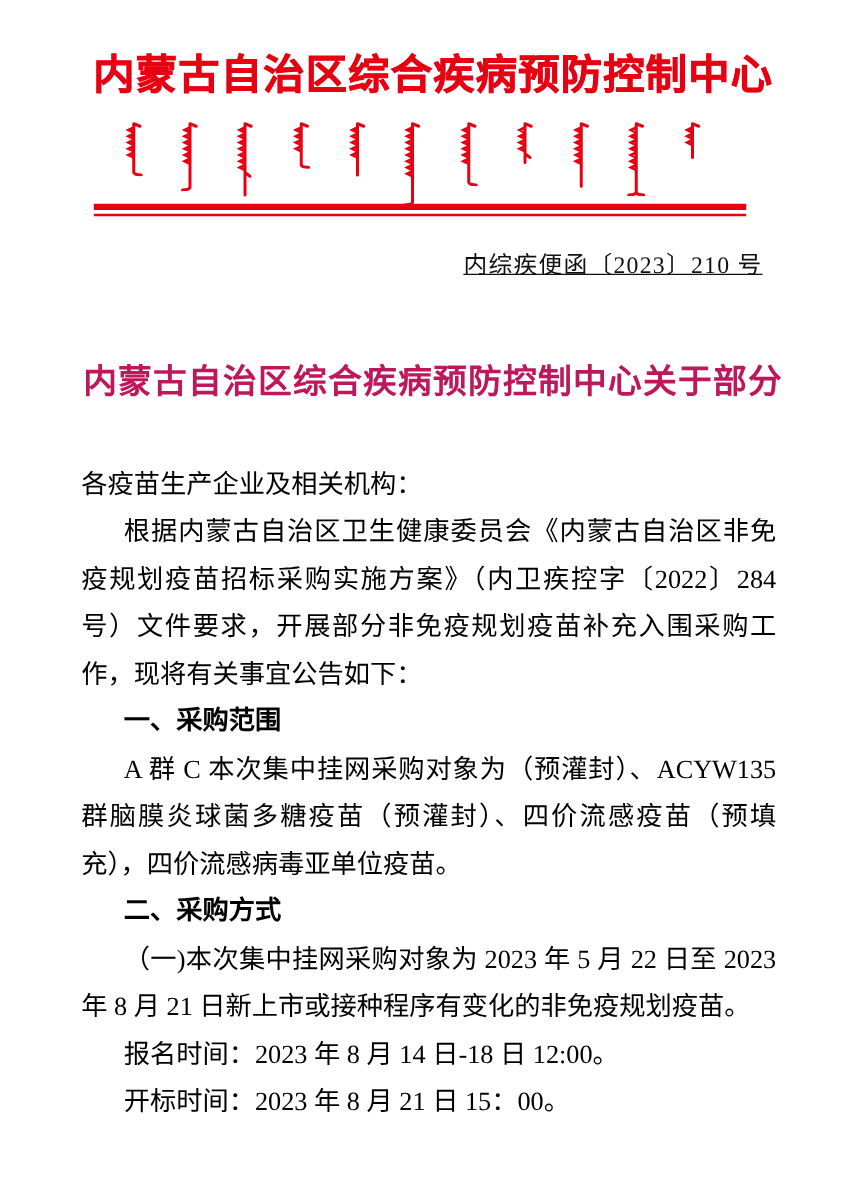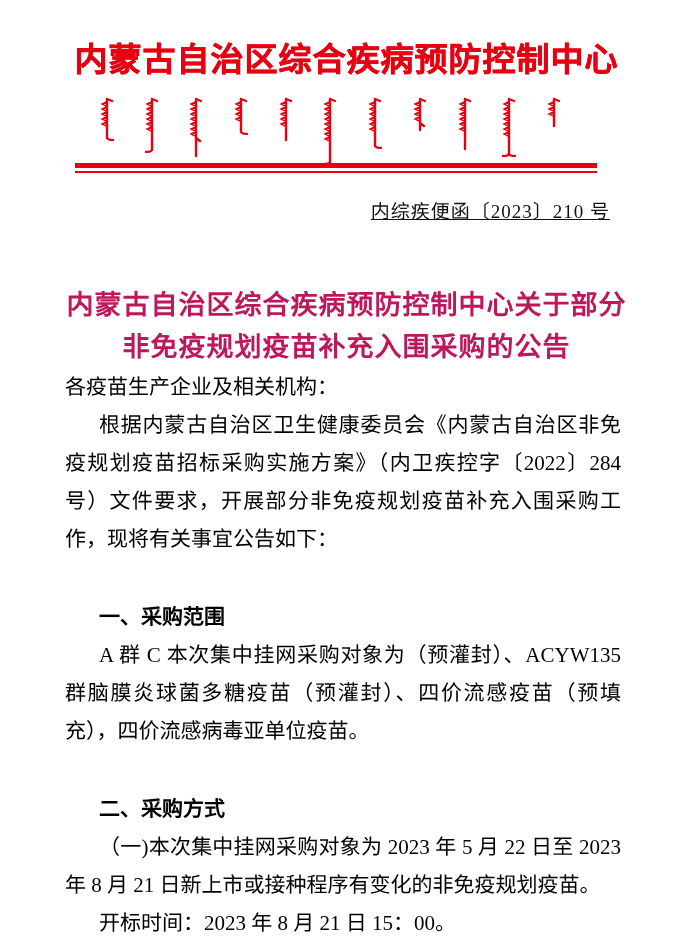--- a/index.html
+++ b/index.html
@@ -34,21 +34,21 @@
                   font-family:"Liberation Sans","DejaVu Sans",sans-serif;
                   font-weight:bold; font-size:27px; line-height:42px;
                   color:#be185d; letter-spacing:1px; }
 
   .body-text { position:absolute; top:368px; left:65px; width:556px;
                font-size:21px; line-height:38px; text-align:justify;
                color:#000; }
   .body-text p { text-indent:34px; margin:0; }
   .body-text p.no-indent { text-indent:0; }
   .body-text p.heading { font-family:"Liberation Sans","DejaVu Sans",sans-serif;
-                         font-weight:bold; text-align:left;margin-top:40px; }
+                         font-weight:bold; text-align:left; }
 </style>
 </head>
 <body>
 
 <div class="page">
 
   <div class="org-name">内蒙古自治区综合疾病预防控制中心</div>
 
   <div class="mongolian-banner">
       <svg width="18" height="44" viewBox="0 0 18 44">
@@ -88,26 +88,26 @@
 
   <div class="rule-wrap">
     <div class="rule-thick"></div>
     <div class="rule-thin"></div>
   </div>
 
   <div class="doc-number">内综疾便函〔2023〕210 号</div>
 
   <div class="notice-title">
     <div>内蒙古自治区综合疾病预防控制中心关于部分</div>
-    <div>非免疫规划疫苗补充入围采购的公告</div>
   </div>
 
   <div class="body-text">
     <p class="no-indent">各疫苗生产企业及相关机构：</p>
     <p>根据内蒙古自治区卫生健康委员会《内蒙古自治区非免疫规划疫苗招标采购实施方案》（内卫疾控字〔2022〕284 号）文件要求，开展部分非免疫规划疫苗补充入围采购工作，现将有关事宜公告如下：</p>
     <p class="heading">一、采购范围</p>
     <p>A 群 C 本次集中挂网采购对象为（预灌封）、ACYW135 群脑膜炎球菌多糖疫苗（预灌封）、四价流感疫苗（预填充），四价流感病毒亚单位疫苗。</p>
     <p class="heading">二、采购方式</p>
     <p>（一)本次集中挂网采购对象为 2023 年 5 月 22 日至 2023 年 8 月 21 日新上市或接种程序有变化的非免疫规划疫苗。</p>
+    <p>报名时间：2023 年 8 月 14 日-18 日 12:00。</p>
     <p>开标时间：2023 年 8 月 21 日 15：00。</p>
   </div>
 
 </div>
 
 </body></html>

